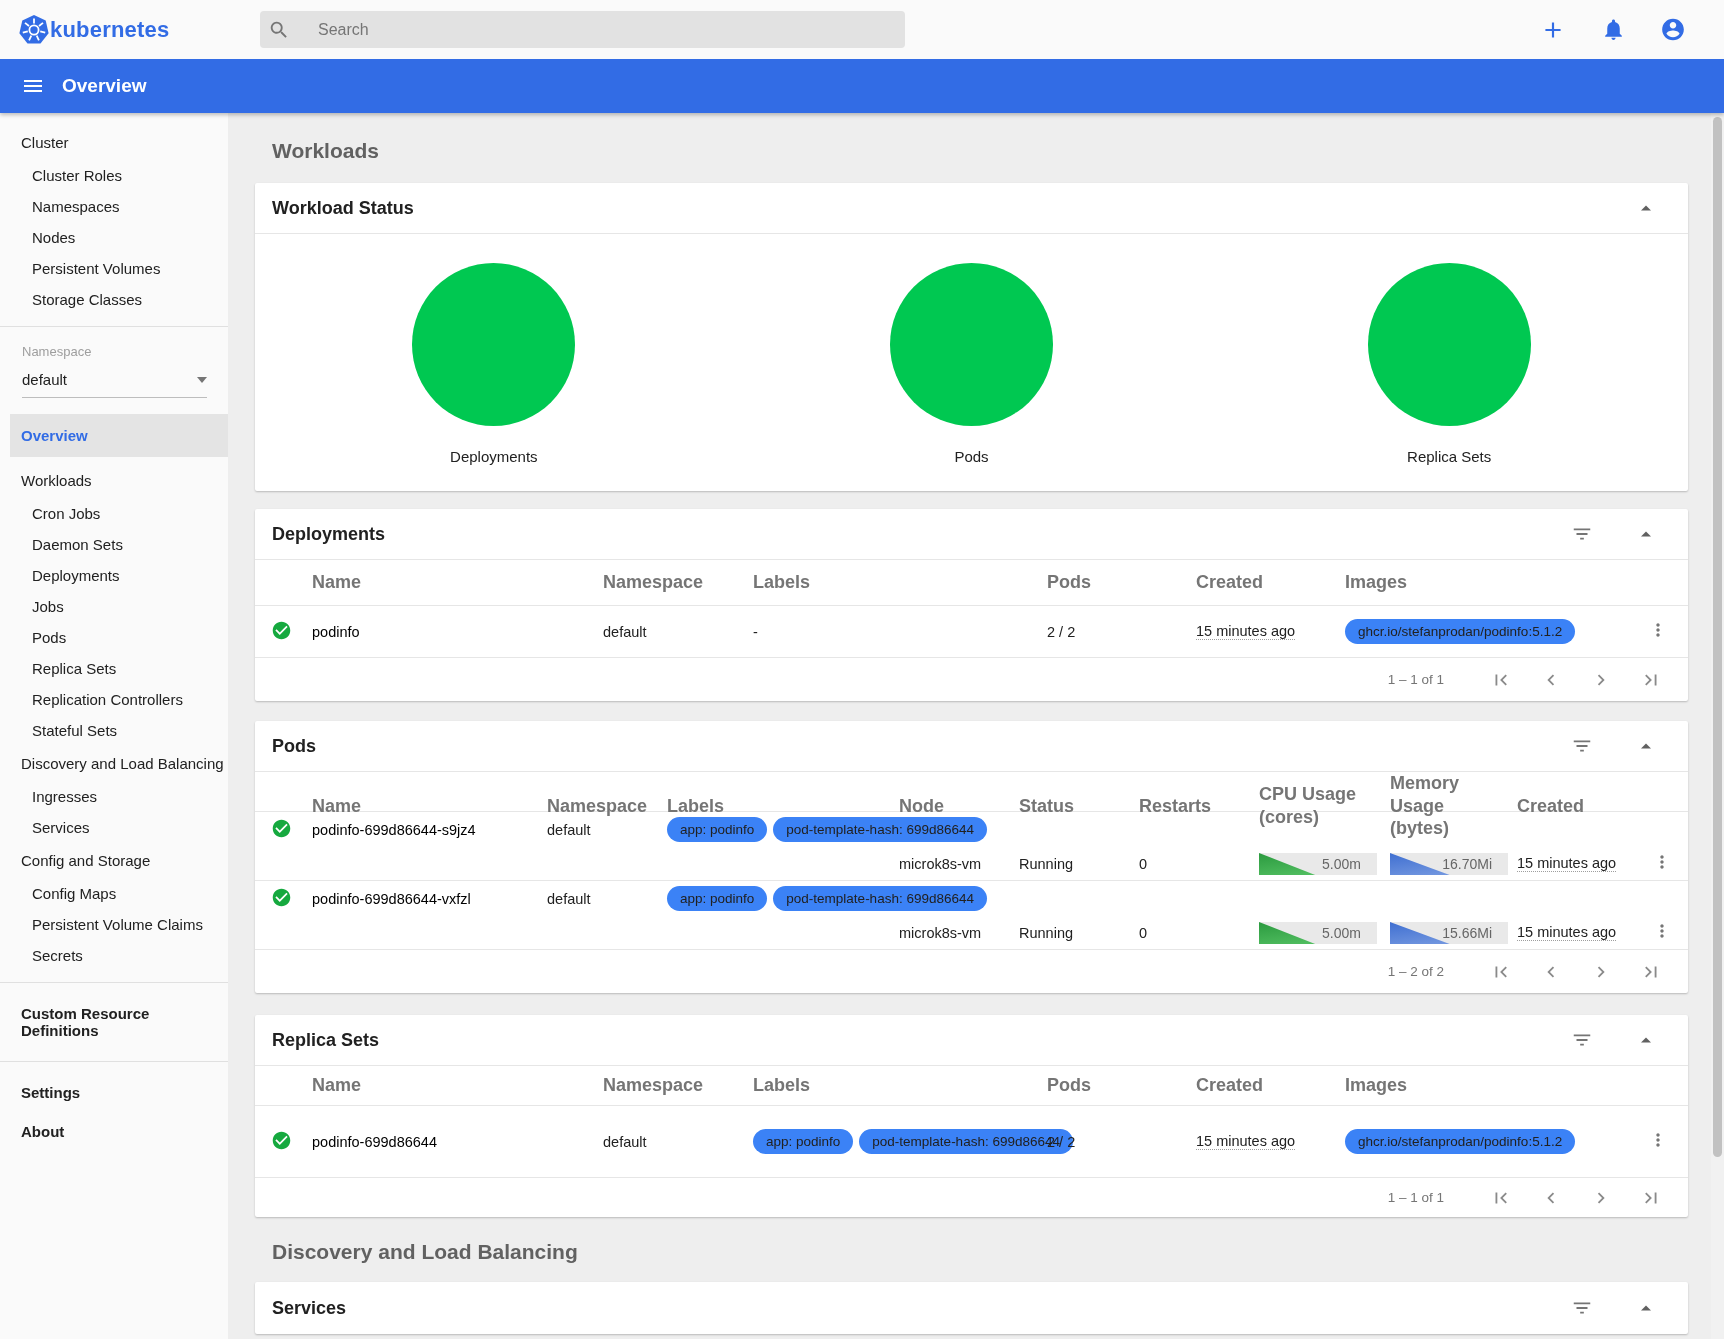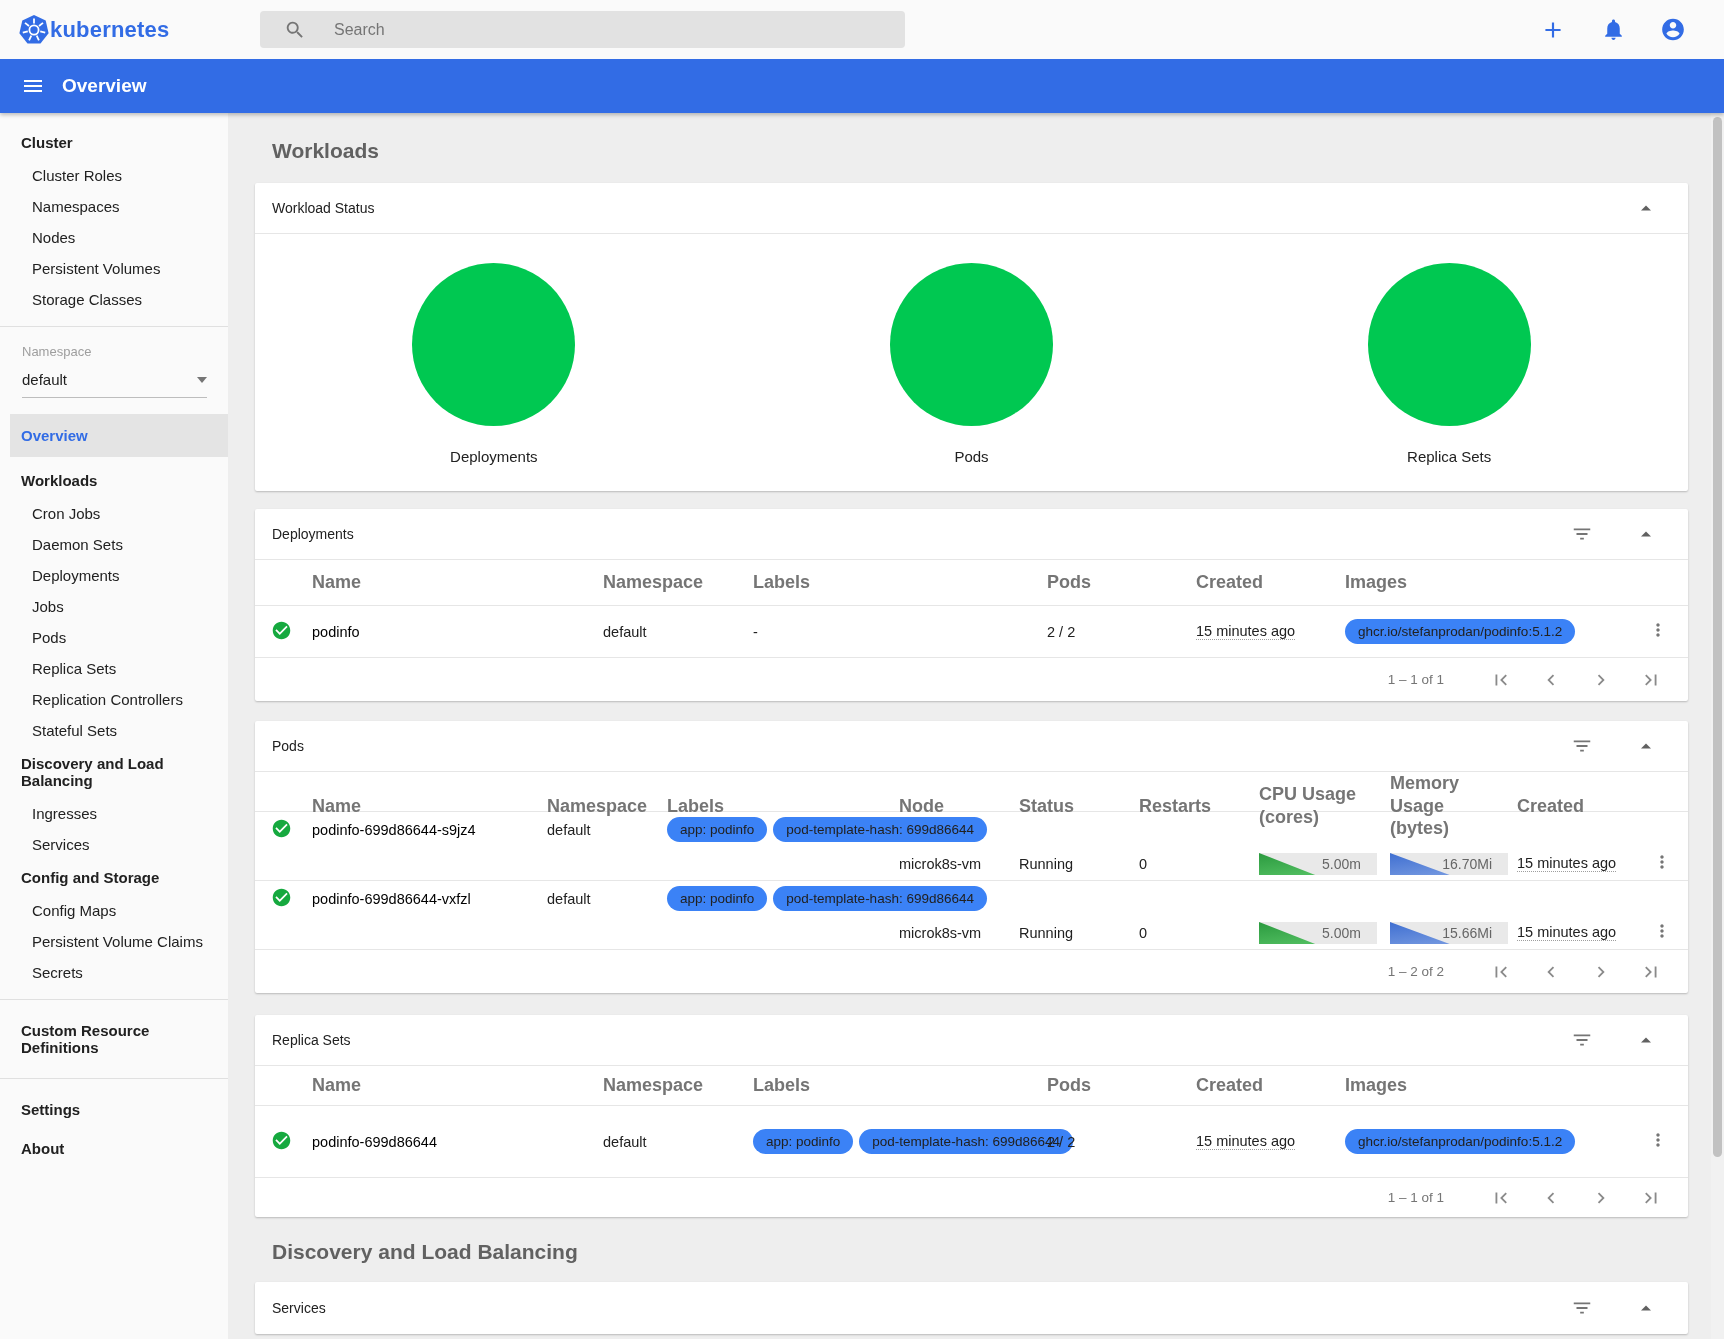--- a/index.html
+++ b/index.html
@@ -3,51 +3,51 @@
 <meta charset="utf-8">
 <style>
   * { margin:0; padding:0; box-sizing:border-box; }
   html,body { width:1724px; height:1339px; overflow:hidden; }
   body { font-family:"Liberation Sans", sans-serif; background:#eeeeee; color:#212121; position:relative; }
 
   
   .topbar { position:absolute; top:0; left:0; width:1724px; height:59px; background:#fafafa; display:flex; align-items:center; z-index:5; }
   .brand { display:flex; align-items:center; margin-left:18px; width:230px; }
   .brand-name { color:#326ce5; font-size:22px; font-weight:bold; letter-spacing:0.2px; }
-  .searchbox { width:645px; height:37px; background:#e2e2e2; border-radius:4px; display:flex; align-items:center; padding:0 24px; margin-left:12px; }
+  .searchbox { width:645px; height:37px; background:#e2e2e2; border-radius:4px; display:flex; align-items:center; padding:0 8px; margin-left:12px; }
   .searchbox svg { flex:0 0 auto; }
   .searchbox input { border:none; outline:none; background:transparent; font-size:16px; margin-left:28px; width:520px; color:#424242; font-family:"Liberation Sans",sans-serif; }
   .searchbox input::placeholder { color:#757575; }
   .topbar-actions { position:absolute; right:38px; top:0; height:59px; display:flex; align-items:center; gap:34px; }
   .icon-btn { width:26px; height:26px; display:flex; align-items:center; justify-content:center; cursor:pointer; }
 
   
   .appbar { position:absolute; top:59px; left:0; width:1724px; height:54px; background:#326ce5; display:flex; align-items:center; box-shadow:0 2px 4px rgba(0,0,0,0.25); z-index:4; }
   .appbar .hamburger { margin-left:20px; width:26px; height:26px; display:flex; align-items:center; justify-content:center; cursor:pointer; }
   .appbar-title { color:#ffffff; font-size:19px; font-weight:bold; margin-left:16px; }
 
   
   .sidebar { position:absolute; top:113px; left:0; width:228px; bottom:0; background:#fafafa; font-size:15px; padding-top:12px; }
-  .nav-header { font-weight:bold; padding:9px 0 9px 21px; }
+  .nav-header { font-weight:normal; padding:9px 0 9px 21px; }
   .nav-item { padding:7px 0 7px 32px; cursor:pointer; }
   .nav-top { font-weight:bold; padding:11px 0 11px 21px; cursor:pointer; }
   .sb-divider { border-top:1px solid #e0e0e0; margin:11px 0; }
   .ns-block { padding:6px 21px 0 22px; }
   .ns-label { font-size:13px; color:#9e9e9e; margin-bottom:12px; }
   .ns-select { display:flex; align-items:center; justify-content:space-between; border-bottom:1px solid #bdbdbd; padding-bottom:9px; cursor:pointer; }
   .ns-value { font-size:15px; color:#212121; }
   .caret-down { width:0; height:0; border-left:5px solid transparent; border-right:5px solid transparent; border-top:6px solid #757575; }
   .nav-overview { margin:16px 0 6px 10px; background:#e4e4e4; color:#326ce5; font-weight:bold; padding:13px 0 13px 11px; cursor:pointer; }
 
   
   .content { position:absolute; top:113px; left:228px; width:1478px; bottom:0; background:#eeeeee; padding:0 9px 0 27px; }
   .section-heading { color:#616161; font-size:21px; margin:26px 0 0 17px; height:25px; }
   .card { background:#ffffff; border-radius:2px; box-shadow:0 1px 2px rgba(0,0,0,0.22); width:1433px; }
   .card-head { height:51px; display:flex; align-items:center; border-bottom:1px solid #e6e6e6; position:relative; }
-  .card-title { font-size:14px; font-weight:normal; color:#212121; margin-left:17px; }
+  .card-title { font-size:18px; font-weight:bold; color:#212121; margin-left:17px; }
   .head-icons { position:absolute; right:30px; display:flex; align-items:center; gap:40px; }
   .ib { width:24px; height:24px; display:flex; align-items:center; justify-content:center; cursor:pointer; }
 
   
   .ws-body { display:flex; height:257px; }
   .ws-chart { flex:1; display:flex; flex-direction:column; align-items:center; justify-content:center; }
   .ws-circle { width:163px; height:163px; border-radius:50%; background:#00c851; margin-top:2px; }
   .ws-label { margin-top:22px; font-size:15px; color:#212121; }
 
   

